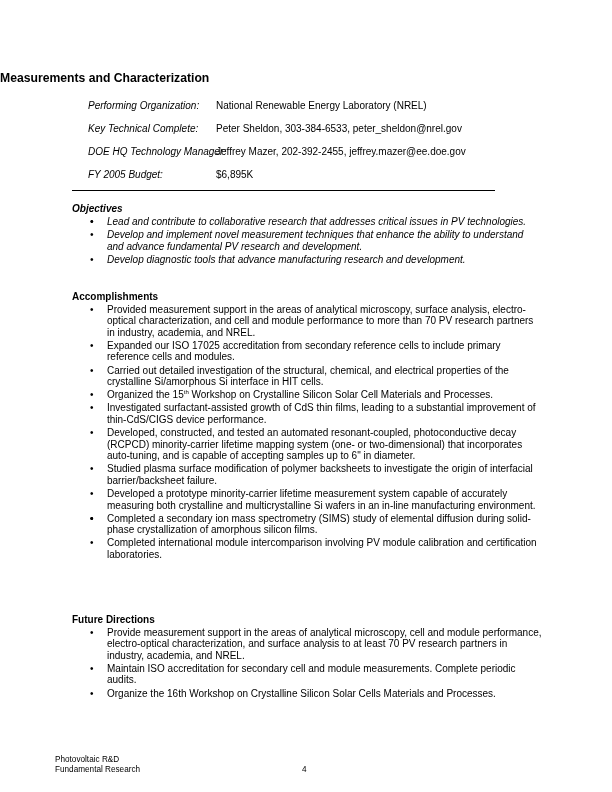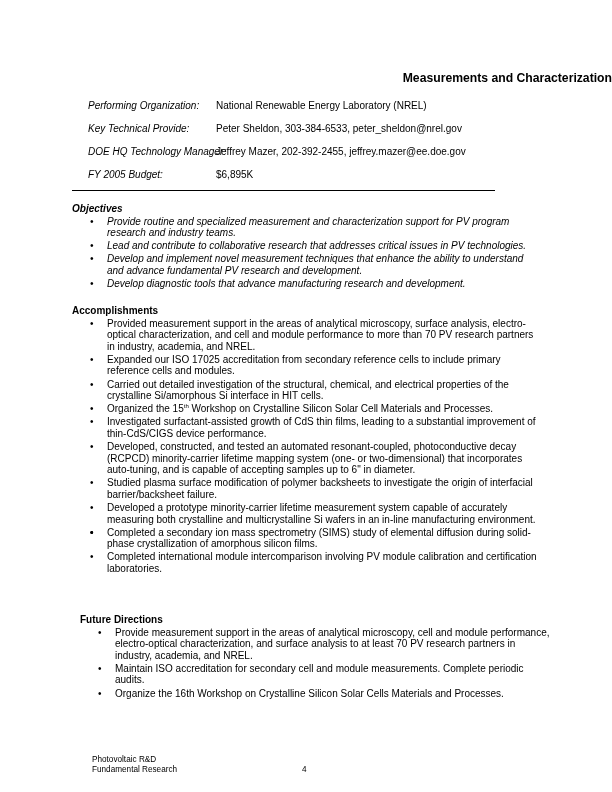--- a/index.html
+++ b/index.html
@@ -1,86 +1,86 @@
 <!DOCTYPE html>
 <html><head>
   <meta charset="utf-8">
   <style>
     html, body { margin: 0; padding: 0; background: #ffffff; }
     body { width: 612px; height: 792px; position: relative; overflow: hidden;
            font-family: "Liberation Sans", sans-serif; color: #000; }
-    .page-title { position: absolute; top: 71px; left: 0; width: 612px; text-align: right;
+    .page-title { position: absolute; top: 71px; left: 0; width: 612px; text-align: left;
                   font-size: 12.2px; font-weight: bold; }
     .info-row { position: absolute; left: 72px; font-size: 10px; }
     .info-label { position: absolute; left: 16px; font-style: italic; white-space: nowrap; }
     .info-value { position: absolute; left: 144px; white-space: nowrap; }
     .rule { position: absolute; left: 72px; top: 190px; width: 423px; height: 0;
             border-top: 0.8px solid #000; }
     .section { position: absolute; left: 72px; width: 470px; font-size: 10px; line-height: 11.6px; }
     .section-heading { font-weight: bold; margin: 0 0 1px 0; }
     ul.bullets { list-style: none; margin: 0; padding: 0; }
     ul.bullets li { position: relative; padding-left: 35px; margin-bottom: 1.5px; }
     ul.bullets li .bullet { position: absolute; left: 18px; top: 0; }
     sup { font-size: 6px; line-height: 0; vertical-align: 4px; }
-    .footer { position: absolute; left: 55px; top: 755px; font-size: 8.2px; line-height: 9.6px; margin-left: 37px; }
+    .footer { position: absolute; left: 55px; top: 755px; font-size: 8.2px; line-height: 9.6px; }
     .page-number { position: absolute; left: 302px; top: 765px; font-size: 8.2px; }
   </style>
 </head>
 <body>
 
 <div class="page-title">Measurements and Characterization</div>
 
 <div class="info-row" style="top:100px;">
   <span class="info-label">Performing Organization:</span>
   <span class="info-value">National Renewable Energy Laboratory (NREL)</span>
 </div>
 <div class="info-row" style="top:123px;">
-  <span class="info-label">Key Technical Provide:</span>
+  <span class="info-label">Key Technical Complete:</span>
   <span class="info-value">Peter Sheldon, 303-384-6533, peter_sheldon@nrel.gov</span>
 </div>
 <div class="info-row" style="top:146px;">
   <span class="info-label">DOE HQ Technology Manager:</span>
   <span class="info-value">Jeffrey Mazer, 202-392-2455, jeffrey.mazer@ee.doe.gov</span>
 </div>
 <div class="info-row" style="top:169px;">
   <span class="info-label">FY 2005 Budget:</span>
   <span class="info-value">$6,895K</span>
 </div>
 
 <div class="rule"></div>
 
 <div class="section" style="top:203px;font-style:italic;">
   <div class="section-heading">Objectives</div>
   <ul class="bullets">
-    <li><span class="bullet">•</span><span>Provide routine and specialized measurement and characterization support for PV program research and industry teams.</span></li>
+    <li><span class="bullet">•</span></li>
     <li><span class="bullet">•</span><span>Lead and contribute to collaborative research that addresses critical issues in PV technologies.</span></li>
     <li><span class="bullet">•</span><span>Develop and implement novel measurement techniques that enhance the ability to understand and advance fundamental PV research and development.</span></li>
     <li><span class="bullet">•</span><span>Develop diagnostic tools that advance manufacturing research and development.</span></li>
   </ul>
 </div>
 
-<div class="section" style="top:305px;">
+<div class="section" style="top:291px;">
   <div class="section-heading">Accomplishments</div>
   <ul class="bullets">
     <li><span class="bullet">•</span><span>Provided measurement support in the areas of analytical microscopy, surface analysis, electro-optical characterization, and cell and module performance to more than 70 PV research partners in industry, academia, and NREL.</span></li>
     <li><span class="bullet">•</span><span>Expanded our ISO 17025 accreditation from secondary reference cells to include primary reference cells and modules.</span></li>
     <li><span class="bullet">•</span><span>Carried out detailed investigation of the structural, chemical, and electrical properties of the crystalline Si/amorphous Si interface in HIT cells.</span></li>
     <li><span class="bullet">•</span><span><span>Organized the 15</span><sup>th</sup><span> Workshop on Crystalline Silicon Solar Cell Materials and Processes.</span></span></li>
     <li><span class="bullet">•</span><span>Investigated surfactant-assisted growth of CdS thin films, leading to a substantial improvement of thin-CdS/CIGS device performance.</span></li>
     <li><span class="bullet">•</span><span>Developed, constructed, and tested an automated resonant-coupled, photoconductive decay (RCPCD) minority-carrier lifetime mapping system (one- or two-dimensional) that incorporates auto-tuning, and is capable of accepting samples up to 6" in diameter.</span></li>
     <li><span class="bullet">•</span><span>Studied plasma surface modification of polymer backsheets to investigate the origin of interfacial barrier/backsheet failure.</span></li>
     <li><span class="bullet">•</span><span>Developed a prototype minority-carrier lifetime measurement system capable of accurately measuring both crystalline and multicrystalline Si wafers in an in-line manufacturing environment.</span></li>
     <li><span class="bullet">•</span></li>
     <li><span class="bullet">•</span></li>
     <li><span class="bullet">•</span><span>Completed a secondary ion mass spectrometry (SIMS) study of elemental diffusion during solid-phase crystallization of amorphous silicon films.</span></li>
     <li><span class="bullet">•</span><span>Completed international module intercomparison involving PV module calibration and certification laboratories.</span></li>
   </ul>
 </div>
 
-<div class="section" style="top:614px;margin-left:8px;">
+<div class="section" style="top:614px;">
   <div class="section-heading">Future Directions</div>
   <ul class="bullets">
     <li><span class="bullet">•</span><span>Provide measurement support in the areas of analytical microscopy, cell and module performance, electro-optical characterization, and surface analysis to at least 70 PV research partners in industry, academia, and NREL.</span></li>
     <li><span class="bullet">•</span><span>Maintain ISO accreditation for secondary cell and module measurements. Complete periodic audits.</span></li>
     <li><span class="bullet">•</span><span>Organize the 16th Workshop on Crystalline Silicon Solar Cells Materials and Processes.</span></li>
   </ul>
 </div>
 
 <div class="footer">
   <div>Photovoltaic R&amp;D</div>

